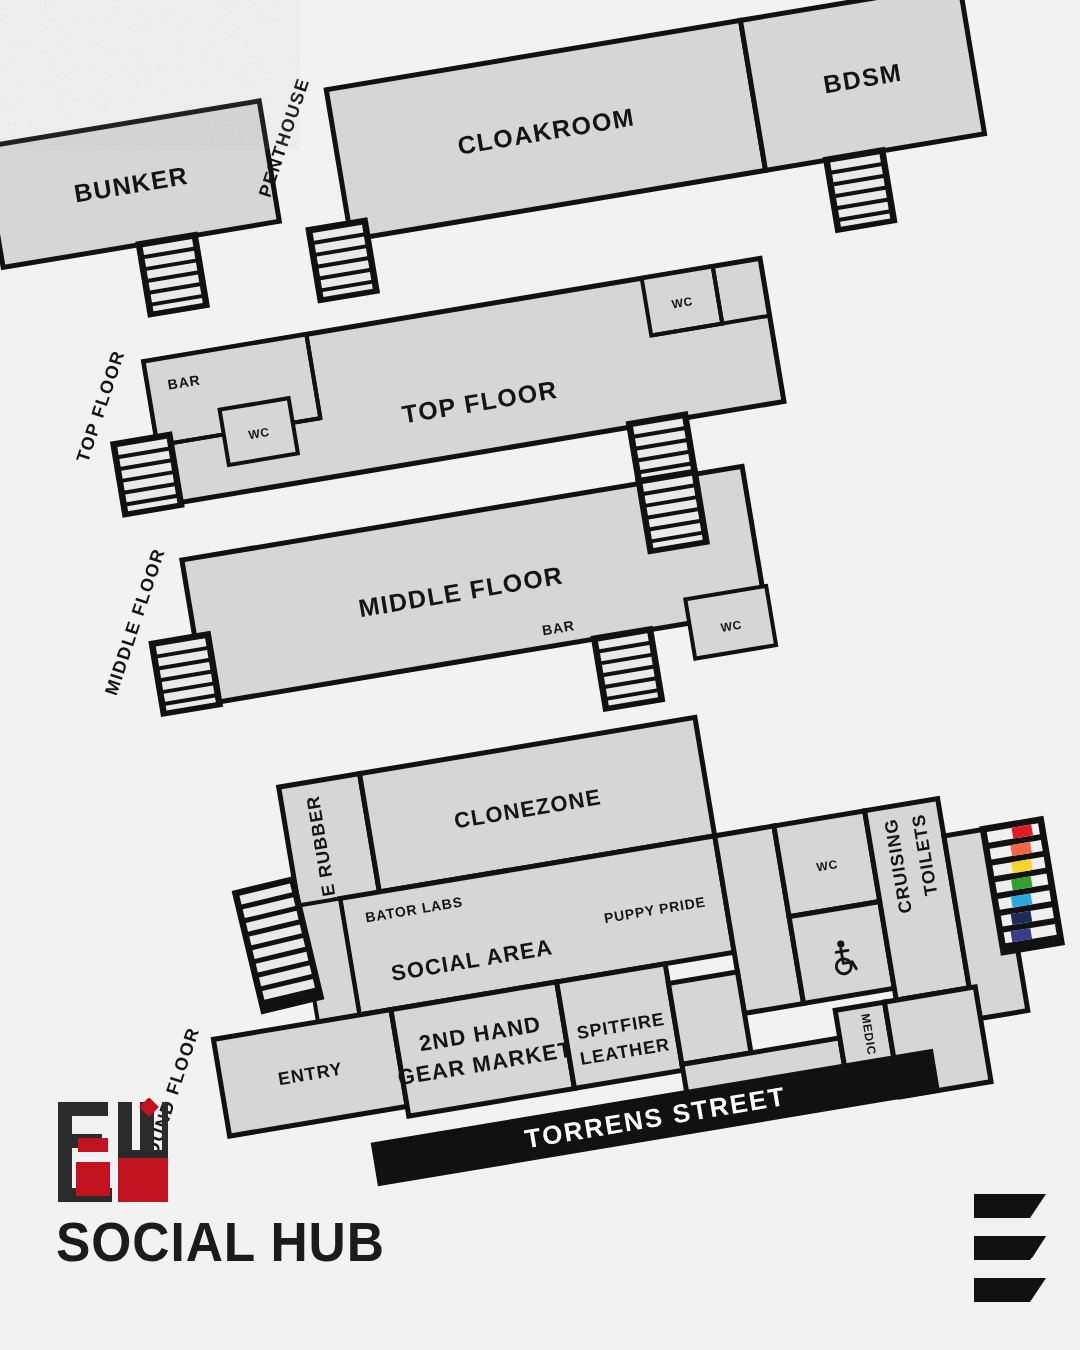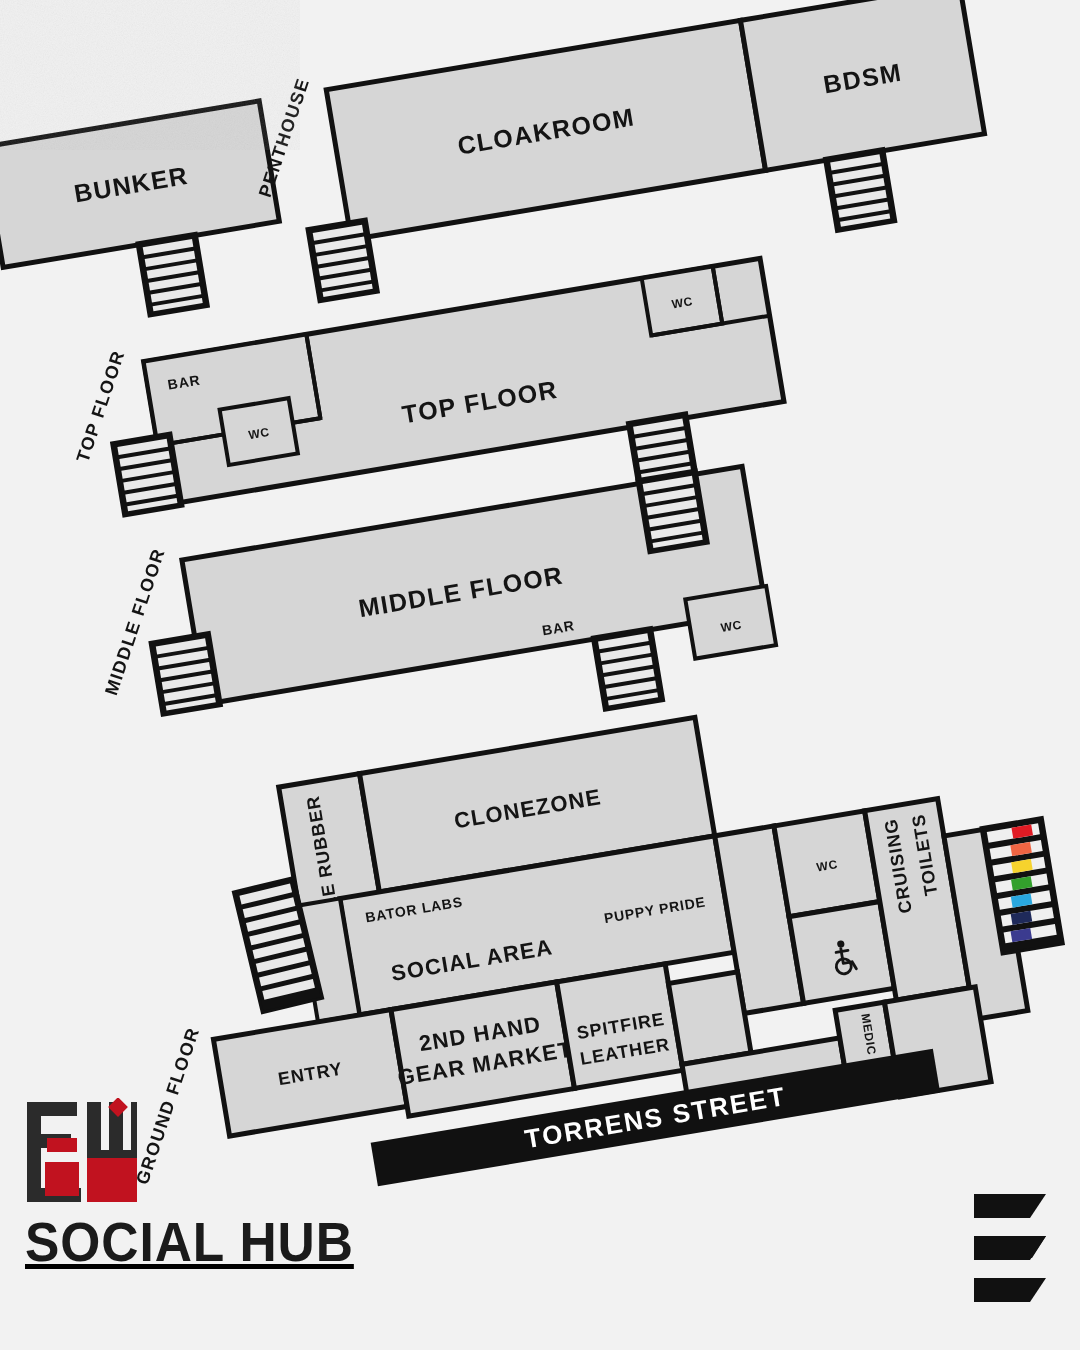--- a/index.html
+++ b/index.html
@@ -28,21 +28,21 @@
   text{font-family:"Liberation Sans", sans-serif;fill:#141414;font-weight:bold;letter-spacing:.5px;}
   .lbl-xl{font-size:25px;letter-spacing:1.4px;}
   .lbl-l{font-size:22px;letter-spacing:1.2px;}
   .lbl-m{font-size:18px;letter-spacing:1px;}
   .lbl-s{font-size:14px;letter-spacing:.8px;}
   .lbl-xs{font-size:12px;letter-spacing:.7px;}
   .lbl-side{font-size:18px;letter-spacing:1.4px;}
   .street-lbl{font-size:26px;fill:#ffffff;letter-spacing:2px;}
 
   
-  #brand{position:absolute;left:25px;top:1098px;z-index:6;text-decoration:underline;}
+  #brand{position:absolute;left:56px;top:1098px;z-index:6;}
   #logo-mark{position:relative;width:112px;height:104px;}
   #logo-mark svg{display:block;}
   #brand-word{
     font-family:"Liberation Sans Narrow","Liberation Sans",sans-serif;
     font-weight:bold;font-size:56px;letter-spacing:1px;
     color:#1b1b1b;line-height:1;margin-top:12px;
     transform:scaleX(.92);transform-origin:left center;
   }
   #corner-mark{position:absolute;right:22px;bottom:48px;z-index:6;width:84px;height:110px;}
 </style>

